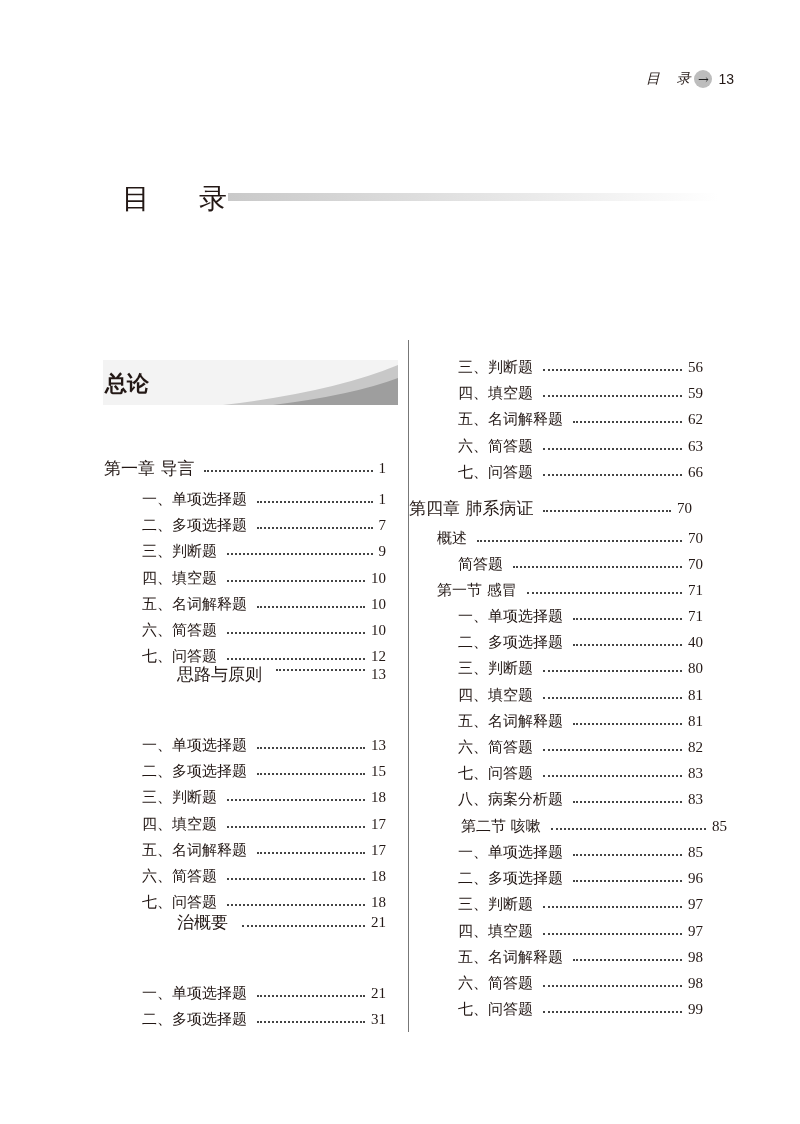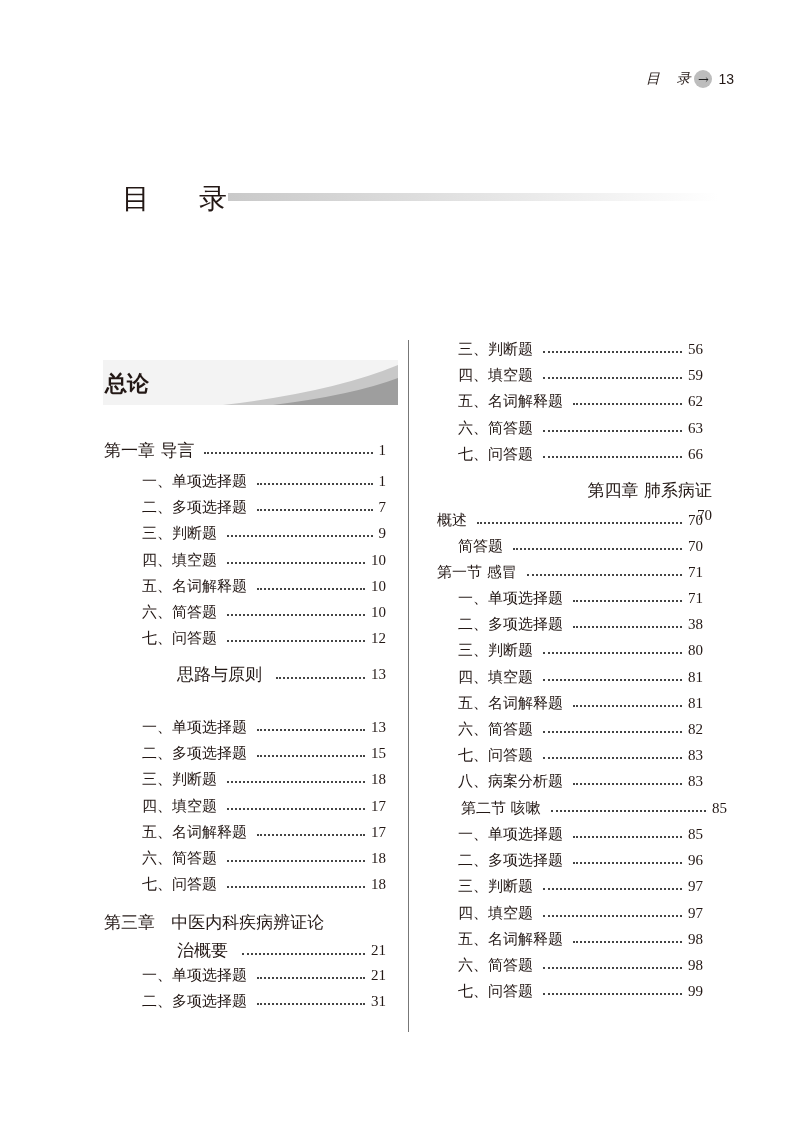--- a/index.html
+++ b/index.html
@@ -13,21 +13,21 @@
   .title { position:absolute; top:180px; left:122px; font-size:28px; letter-spacing:20px;
            font-family:"DejaVu Sans", sans-serif; }
   .title-bar { position:absolute; top:193px; left:228px; width:490px; height:8px;
                background:linear-gradient(to right,#c9c9c9,#e6e6e6 55%,#ffffff); }
   .sec-box { position:absolute; top:360px; left:103px; width:295px; height:45px; background:#f3f3f3; overflow:hidden; }
   .sec-box .lbl { position:absolute; left:2px; top:9px; font-size:22px; font-weight:bold; }
   .sec-box svg { position:absolute; left:0; top:0; }
   .divider { position:absolute; left:408px; top:340px; width:1px; height:692px; background:#777; }
   .row { position:absolute; display:flex; align-items:flex-end; font-size:15px; line-height:18px; }
   .row .dots { flex:1; border-bottom:2px dotted #444; margin:0 6px 5px 10px; height:0; }
-  .row .num { font-family:"Liberation Serif", serif; font-size:15px; }
+  .row .num { font-family:"Liberation Serif", serif; font-size:15px;margin-top:18px; }
   .row.chap { font-size:17px; }
   .row .lab { white-space:nowrap; }
   .chap-multi { position:absolute; font-size:17px; line-height:28px; }
 </style>
 </head>
 <body>
 
 <div class="hdr">
   <span class="t">目 录</span>
   <span class="arrow">→</span>
@@ -82,21 +82,21 @@
       <span class="lab">六、简答题</span>
       <span class="dots"></span>
       <span class="num">10</span>
     </div>
     <div class="row" style="left: 142px; top: 629.2px; width: 244px;">
       <span class="lab">七、问答题</span>
       <span class="dots"></span>
       <span class="num">12</span>
     </div>
     <div class="chap-multi" style="left: 104px; top: 660px; width: 282px;">
-      <div style="display:flex;align-items:flex-end;padding-left:73px">
+      <div style="display:flex;align-items:center;padding-left:73px">
         <span>思路与原则</span>
         <span class="dots" style="flex:1;border-bottom:2px dotted #444;margin:0 6px 9px 14px"></span>
         <span style="font-size:15px;font-family:'Liberation Serif',serif">13</span>
       </div>
     </div>
     <div class="row" style="left: 142px; top: 718px; width: 244px;">
       <span class="lab">一、单项选择题</span>
       <span class="dots"></span>
       <span class="num">13</span>
     </div>
@@ -124,21 +124,20 @@
       <span class="lab">六、简答题</span>
       <span class="dots"></span>
       <span class="num">18</span>
     </div>
     <div class="row" style="left: 142px; top: 875.2px; width: 244px;">
       <span class="lab">七、问答题</span>
       <span class="dots"></span>
       <span class="num">18</span>
     </div>
     <div class="chap-multi" style="left: 104px; top: 908px; width: 282px;">
-      <div><span>第三章</span>&nbsp;&nbsp;&nbsp;<span>中医内科疾病辨证论</span></div>
       <div style="display:flex;align-items:flex-end;padding-left:73px">
         <span>治概要</span>
         <span class="dots" style="flex:1;border-bottom:2px dotted #444;margin:0 6px 9px 14px"></span>
         <span style="font-size:15px;font-family:'Liberation Serif',serif">21</span>
       </div>
     </div>
     <div class="row" style="left: 142px; top: 966px; width: 244px;">
       <span class="lab">一、单项选择题</span>
       <span class="dots"></span>
       <span class="num">21</span>
@@ -166,21 +165,21 @@
     <div class="row" style="left: 458px; top: 418.6px; width: 245px;">
       <span class="lab">六、简答题</span>
       <span class="dots"></span>
       <span class="num">63</span>
     </div>
     <div class="row" style="left: 458px; top: 444.8px; width: 245px;">
       <span class="lab">七、问答题</span>
       <span class="dots"></span>
       <span class="num">66</span>
     </div>
-    <div class="row chap" style="left: 429px; top: 481px; width: 283px; flex-direction: column;">
+    <div class="row chap" style="left: 409px; top: 481px; width: 283px;">
       <span class="lab">第四章 肺系病证</span>
       <span class="dots"></span>
       <span class="num">70</span>
     </div>
     <div class="row" style="left: 437px; top: 511px; width: 266px;">
       <span class="lab">概述</span>
       <span class="dots"></span>
       <span class="num">70</span>
     </div>
     <div class="row" style="left: 458px; top: 537px; width: 245px; justify-content: center;">
@@ -194,21 +193,21 @@
       <span class="num">71</span>
     </div>
     <div class="row" style="left: 458px; top: 589px; width: 245px;">
       <span class="lab">一、单项选择题</span>
       <span class="dots"></span>
       <span class="num">71</span>
     </div>
     <div class="row" style="left: 458px; top: 615.2px; width: 245px;">
       <span class="lab">二、多项选择题</span>
       <span class="dots"></span>
-      <span class="num">38</span>
+      <span class="num">40</span>
     </div>
     <div class="row" style="left: 458px; top: 641.4px; width: 245px;">
       <span class="lab">三、判断题</span>
       <span class="dots"></span>
       <span class="num">80</span>
     </div>
     <div class="row" style="left: 458px; top: 667.6px; width: 245px;">
       <span class="lab">四、填空题</span>
       <span class="dots"></span>
       <span class="num">81</span>

